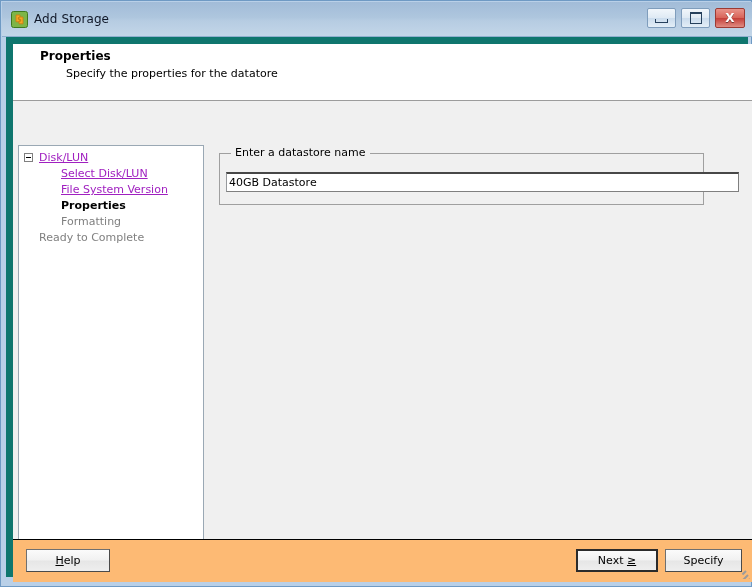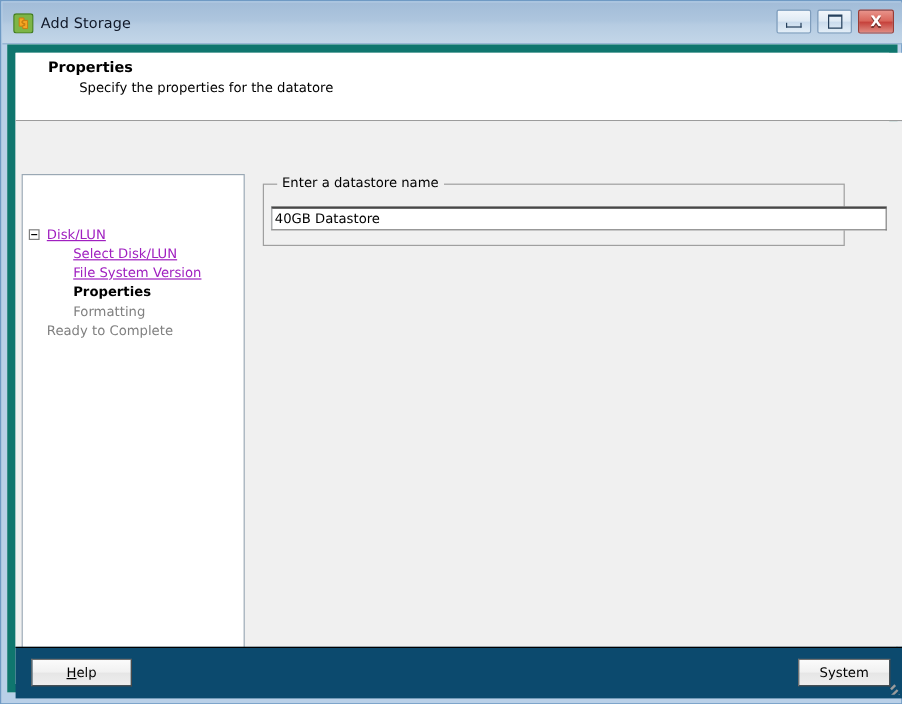--- a/index.html
+++ b/index.html
@@ -237,21 +237,21 @@
     padding: 0 2px;
     outline: none;
   }
 
   
   #buttonbar {
     position: absolute;
     left: 0; top: 495px;
     width: 740px;
     height: 43px;
-    background: #0c4a6e;
+    background: #fdba74;
     border-top: 1px solid #000000;
     box-sizing: border-box;
   }
   .btn {
     position: absolute;
     top: 9px;
     height: 23px;
     box-sizing: border-box;
     border: 1px solid #707070;
     border-right-color: #4a4a4a;
@@ -321,21 +321,21 @@
   <div id="client">
 
     <div id="header">
       <div id="page-title">Properties</div>
       <div id="page-subtitle">Specify the properties for the datatore</div>
     </div>
 
     <div id="middle">
 
       <div id="tree-panel">
-        <div id="tree-rows" style="padding-top: 4px; margin-top: 38px;">
+        <div id="tree-rows" style="padding-top: 4px;">
             <div class="tree-row"><span class="expander"></span><span class="lbl-link" style="margin-left: 20px;">Disk/LUN</span></div>
             <div class="tree-row"><span class="lbl-link" style="margin-left: 42px;">Select Disk/LUN</span></div>
             <div class="tree-row"><span class="lbl-link" style="margin-left: 42px;">File System Version</span></div>
             <div class="tree-row"><span class="lbl-current" style="margin-left: 42px;">Properties</span></div>
             <div class="tree-row"><span class="lbl-dim" style="margin-left: 42px; text-align: right;">Formatting</span></div>
             <div class="tree-row"><span class="lbl-dim" style="margin-left: 20px;">Ready to Complete</span></div>
           </div>
       </div>
 
       <div id="content-panel">
@@ -343,22 +343,25 @@
           <div id="group-legend">Enter a datastore name</div>
           <input id="name-input" type="text" value="40GB Datastore" style="">
         </div>
       </div>
     </div>
 
     <div id="buttonbar">
       <div class="btn" id="btn-help">
         <span><span class="pre"></span><span class="mn">H</span><span class="post">elp</span></span>
       </div>
+      <div class="btn default" id="btn-next">
+        <span><span class="pre">Next </span><span class="mn">≥</span><span class="post"></span></span>
+      </div>
       <div class="btn" id="btn-cancel">
-        <span><span class="pre">System</span><span class="mn"></span><span class="post"></span></span>
+        <span><span class="pre">Specify</span><span class="mn"></span><span class="post"></span></span>
       </div>
 
       <div id="grip">
           <i style="width: 13px; top: 12px; transform: rotate(-45deg); right: 0px;"></i>
           <i style="width: 9px; top: 8px; transform: rotate(-45deg); right: 2px;"></i>
           <i style="width: 5px; top: 4px; transform: rotate(-45deg); right: 4px;"></i>
         </div>
     </div>
   </div>
 </div>

